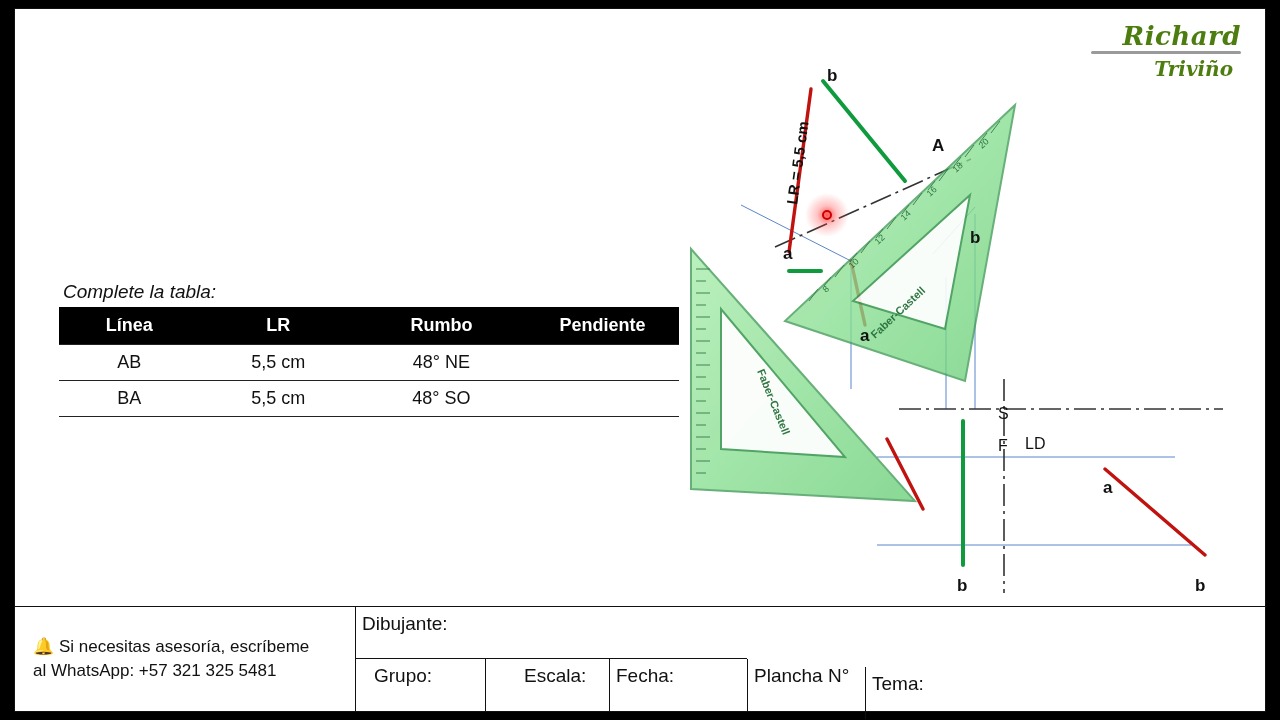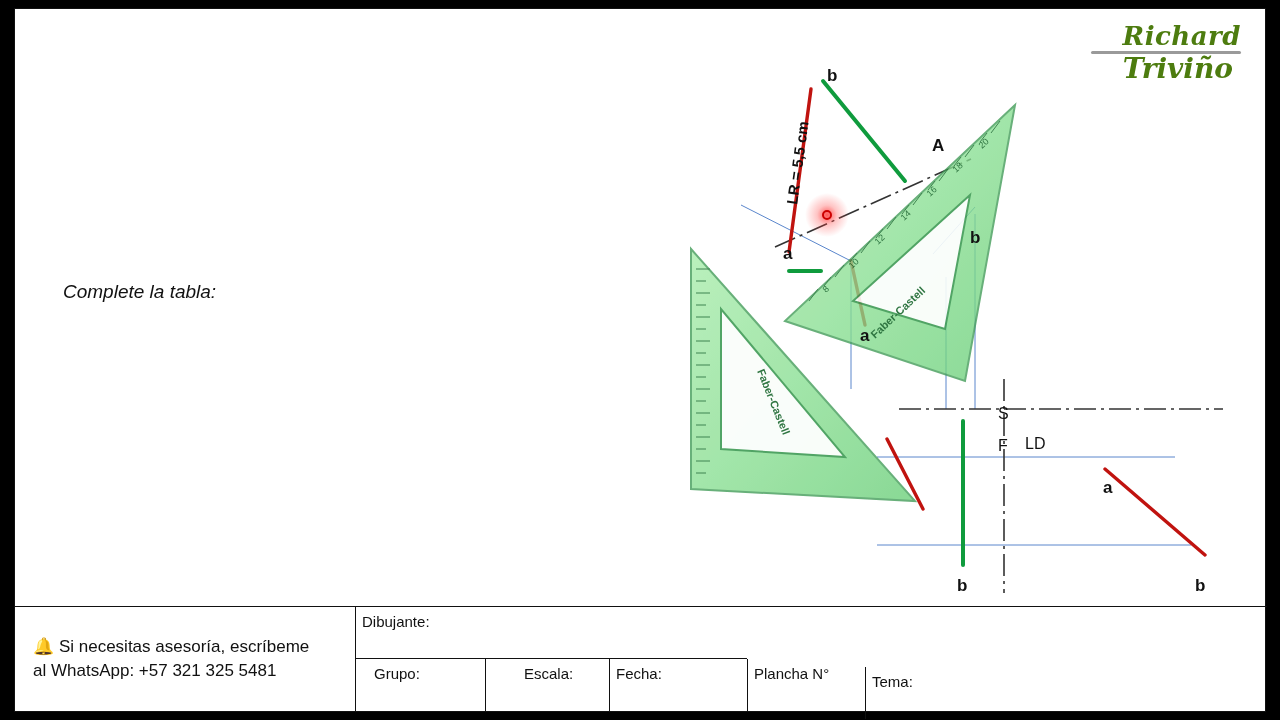--- a/index.html
+++ b/index.html
@@ -12,21 +12,21 @@
   #watermark{
     position:absolute;right:24px;top:14px;width:180px;height:72px;
     text-align:right;color:#4d7c0f;
   }
   #watermark .wm1{
     font-family:"DejaVu Serif",serif;font-style:italic;font-weight:bold;
     font-size:26px;letter-spacing:.5px;line-height:26px;
   }
   #watermark .wm2{
     font-family:"DejaVu Serif",serif;font-style:italic;font-weight:bold;
-    font-size:28px;line-height:26px;margin-right:8px;
+    font-size:20px;line-height:26px;margin-right:8px;
   }
   #watermark .wmline{
     height:3px;background:#9a9a9a;border-radius:2px;margin:2px 0 2px auto;width:150px;
   }
   
   #tbl-caption{
     position:absolute;left:48px;top:272px;font-style:italic;font-size:19px;color:#111;
   }
   #table{
     position:absolute;left:44px;top:298px;width:620px;border-collapse:collapse;
@@ -46,21 +46,21 @@
   #table td.c2{width:170px;}
   #table td.c3{width:150px;}
   
   #draw{position:absolute;left:0;top:0;width:1252px;height:704px;pointer-events:none;}
   
   #titleblock{
     position:absolute;left:0;bottom:0;width:1252px;height:105px;
     border-top:1px solid #111;box-sizing:border-box;
   }
   .tbcell{position:absolute;box-sizing:border-box;border-left:1px solid #111;}
-  .tbtxt{font-size:15px;color:#111;padding:6px 6px;}
+  .tbtxt{font-size:19px;color:#111;padding:6px 6px;}
   #tb-left{
     position:absolute;left:0;top:0;width:340px;height:104px;
     display:flex;align-items:center;
   }
   #tb-left .msg{font-size:17px;line-height:24px;color:#111;padding-left:18px;}
   .bell{color:#f2c200;font-size:17px;}
 </style>
 </head>
 <body>
 
@@ -187,20 +187,44 @@
       <text x="983" y="442" font-size="16" font-weight="normal">F</text>
       <text x="1010" y="440" font-size="16" font-weight="normal">LD</text>
       <text x="1088" y="484" font-size="17">a</text>
       <text x="942" y="582" font-size="17">b</text>
       <text x="1180" y="582" font-size="17">b</text>
       <text x="782" y="196" font-size="15" transform="rotate(-82 782 196)">LR = 5,5 cm</text>
     </g>
   </svg>
 
   <div id="tbl-caption">Complete la tabla:</div>
+  <table id="table">
+    <thead>
+      <tr>
+        <th>Línea</th>
+        <th>LR</th>
+        <th>Rumbo</th>
+        <th>Pendiente</th>
+      </tr>
+    </thead>
+    <tbody>
+      <tr class="row1">
+        <td class="c0">AB</td>
+        <td class="c1">5,5 cm</td>
+        <td class="c2">48° NE</td>
+        <td class="c3"></td>
+      </tr>
+      <tr>
+        <td class="c0">BA</td>
+        <td class="c1">5,5 cm</td>
+        <td class="c2">48° SO</td>
+        <td class="c3"></td>
+      </tr>
+    </tbody>
+  </table>
 
   <div id="titleblock">
 
     <div id="tb-left">
       <div class="msg">
         <span class="bell">🔔</span>
         <span>Si necesitas asesoría, escríbeme</span><br>
         <span>al WhatsApp: +57 321 325 5481</span>
       </div>
     </div>

